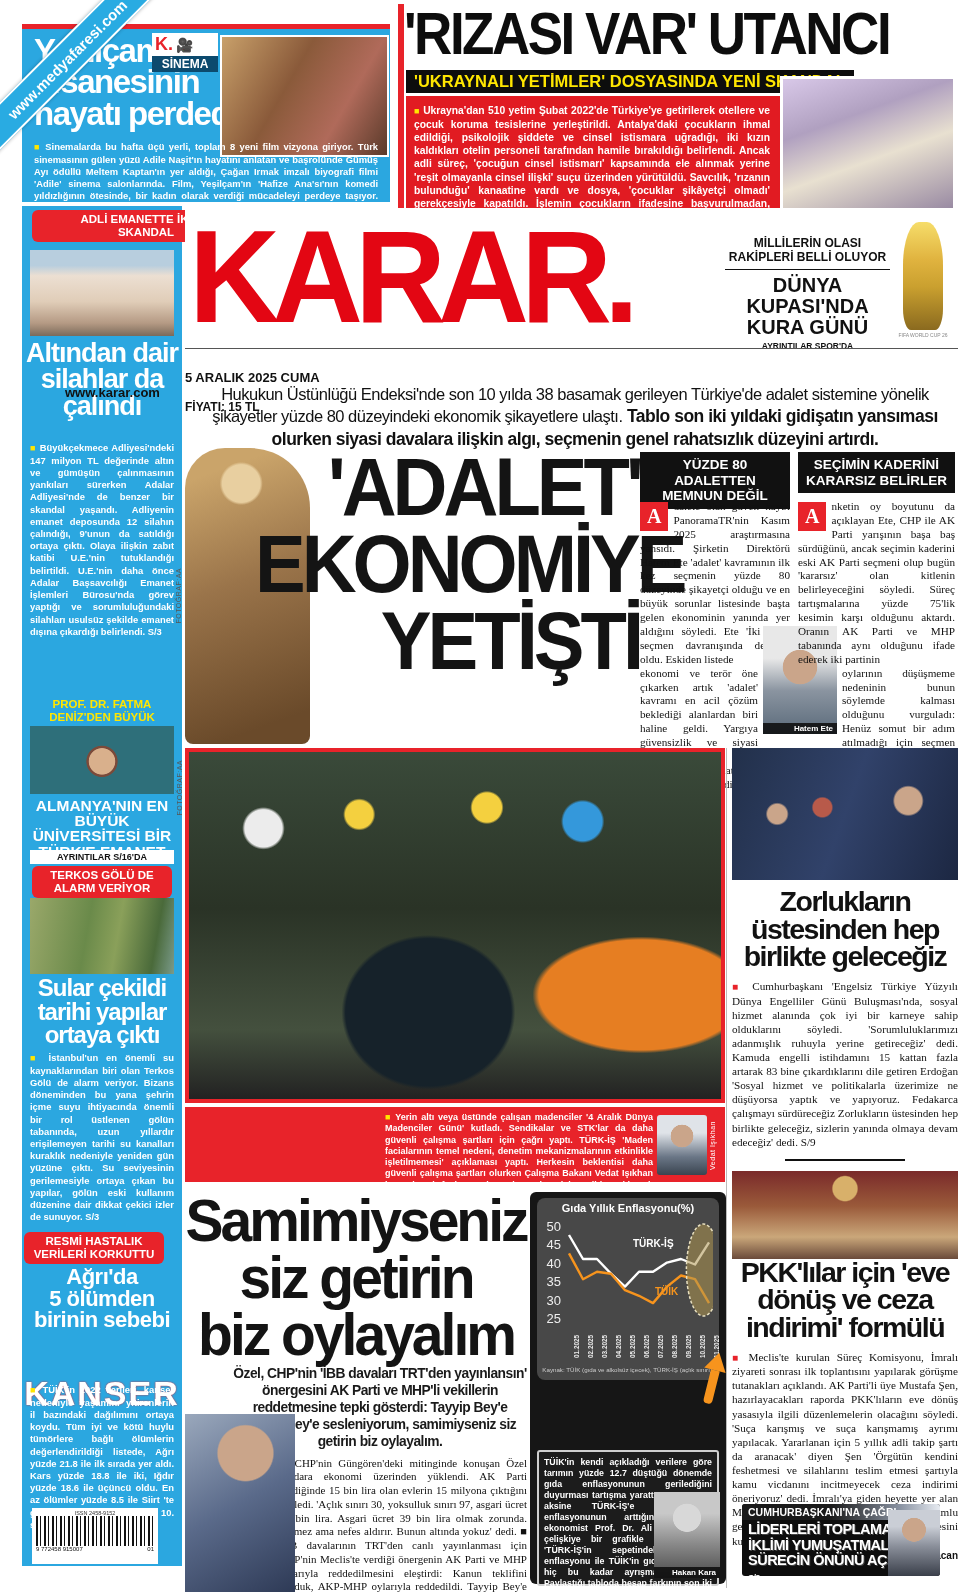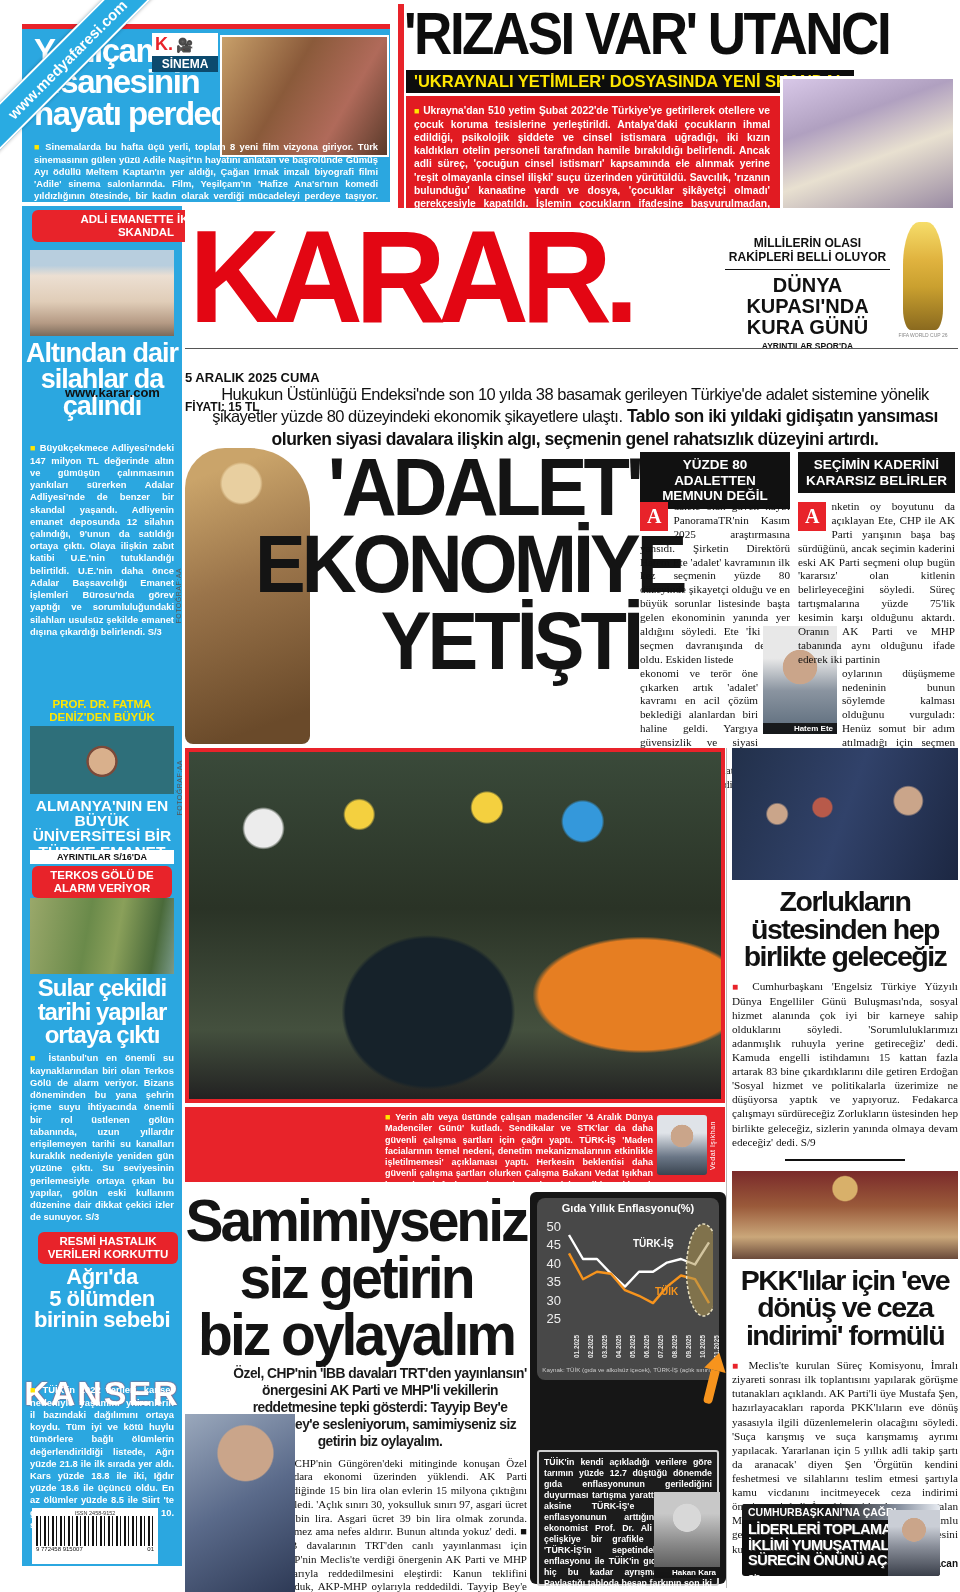--- a/index.html
+++ b/index.html
@@ -76,21 +76,21 @@
                 background:radial-gradient(circle at 50% 52%,#d9b08c 16%,#7a4a3a 17% 19%,#2e6f7a 20%);"></div>
     <div class="abs white-head" style="left:4px;top:592px;width:152px;font-size:15.5px;">ALMANYA'NIN EN BÜYÜK ÜNİVERSİTESİ BİR TÜRK'E EMANET</div>
     <div class="abs" style="left:8px;top:644px;width:144px;background:#fff;color:#111;font-weight:900;font-size:9px;text-align:center;padding:2px 0;">AYRINTILAR S/16'DA</div>
 
     <div class="abs badge" style="left:10px;top:660px;width:132px;">TERKOS GÖLÜ DE ALARM VERİYOR</div>
     <div class="abs photo" style="left:8px;top:692px;width:144px;height:76px;
                 background:linear-gradient(100deg,#9aa86a,#6a8a4a 40%,#8aa05a 60%,#4a6a3a 85%,#7a9a8a);"></div>
     <div class="abs white-head" style="left:4px;top:770px;width:152px;font-size:24px;letter-spacing:-1px;">Sular çekildi tarihi yapılar ortaya çıktı</div>
     <div class="abs blue-body just bullet-y" style="left:8px;top:846px;width:144px;">İstanbul'un en önemli su kaynaklarından biri olan Terkos Gölü de alarm veriyor. Bizans döneminden bu yana şehrin içme suyu ihtiyacında önemli bir rol üstlenen gölün tabanında, uzun yıllardır erişilemeyen tarihi su kanalları kuraklık nedeniyle yeniden gün yüzüne çıktı. Su seviyesinin gerilemesiyle ortaya çıkan bu yapılar, gölün eski kullanım düzenine dair dikkat çekici izler de sunuyor. S/3</div>
 
-    <div class="abs badge" style="left:16px;top:1026px;width:132px;">RESMİ HASTALIK VERİLERİ KORKUTTU</div>
+    <div class="abs badge" style="left:2px;top:1026px;width:132px;">RESMİ HASTALIK VERİLERİ KORKUTTU</div>
     <div class="abs white-head" style="left:2px;top:1060px;width:156px;font-size:22px;letter-spacing:-0.5px;">
       <span>Ağrı'da</span><br>
       <span>5 ölümden</span><br>
       <span>birinin sebebi</span>
     </div>
     <div class="abs" style="left:2px;top:1136px;width:156px;text-align:center;font-size:34px;font-weight:900;color:#fff;
                 letter-spacing:2px;text-shadow:0 0 2px #E8232A;margin-top:32px;">KANSER</div>
     <div class="abs blue-body just bullet-y" style="left:8px;top:1178px;width:144px;">TÜİK'in 2022 verileri, kanser nedeniyle yaşamını yitirenlerin il bazındaki dağılımını ortaya koydu. Tüm iyi ve kötü huylu tümörlere bağlı ölümlerin değerlendirildiği listede, Ağrı yüzde 21.8 ile ilk sırada yer aldı. Kars yüzde 18.8 ile iki, Iğdır yüzde 18.6 ile üçüncü oldu. En az ölümler yüzde 8.5 ile Siirt 'te gerçekleşti. İstanbul ise 10. sırada yer aldı. S/10</div>
 
     <div class="abs" style="left:10px;top:1302px;width:118px;height:52px;background:#fff;padding:2px 4px;">
@@ -252,21 +252,21 @@
                 background:radial-gradient(circle at 78% 40%,#caa58a 0 7%,transparent 8%),
                            radial-gradient(circle at 40% 45%,#b85a4a 0 6%,transparent 7%),
                            radial-gradient(circle at 20% 50%,#caa58a 0 5%,transparent 6%),
                            linear-gradient(110deg,#22304a,#31426a 50%,#1c2742)"></div>
     <div class="rc-head" style="font-size:28.5px;margin-top:8px;">Zorlukların üstesinden hep birlikte geleceğiz</div>
     <div class="serif just rc-body bullet-r" style="margin-top:8px;">Cumhurbaşkanı 'Engelsiz Türkiye Yüzyılı Dünya Engelliler Günü Buluşması'nda, sosyal hizmet alanında çok iyi bir karneye sahip olduklarını söyledi. 'Sorumluluklarımızı adanmışlık ruhuyla yerine getireceğiz' dedi. Kamuda engelli istihdamını 15 kattan fazla artarak 83 bine çıkardıklarını dile getiren Erdoğan 'Sosyal hizmet ve politikalarla üzerimize ne düşüyorsa yaptık ve yapıyoruz. Fedakarca çalışmayı sürdüreceğiz Zorlukların üstesinden hep birlikte geleceğiz, sizlerin yanında olmaya devam edeceğiz' dedi. S/9</div>
     <div style="width:120px;height:2px;background:#111;margin:10px auto;"></div>
     <div class="photo" style="width:226px;height:88px;
                 background:radial-gradient(circle at 50% 20%,#d8b06a 0 9%,transparent 10%),
                            linear-gradient(#7a2a2a,#9a5a3a 40%,#caa77a 75%,#6a4a3a)"></div>
-    <div class="rc-head" style="font-size:28.5px;margin-top:8px;">PKK'lılar için 'eve dönüş ve ceza indirimi' formülü</div>
+    <div class="rc-head" style="font-size:28.5px;margin-top:0;">PKK'lılar için 'eve dönüş ve ceza indirimi' formülü</div>
     <div class="serif just rc-body bullet-r" style="margin-top:8px;">Meclis'te kurulan Süreç Komisyonu, İmralı ziyareti sonrası ilk toplantısını yapılarak görüşme tutanakları açıklandı. AK Parti'li üye Mustafa Şen, hazırlayacakları raporda PKK'lıların eve dönüş yasasıyla ilgili düzenlemelerin olacağını söyledi. 'Suça karışmış ve suça karışmamış ayrımı yapılacak. Yararlanan için 5 yıllık adli takip şartı da aranacak' diyen Şen 'Örgütün kendini feshetmesi ve silahlarını teslim etmesi şartıyla kamu vicdanını incitmeyecek ceza indirimi öneriyoruz' dedi. İmralı'ya giden heyette yer alan MHP'li Feti Yıldız ise 'Dinleme çok olumlu geçmiştir hiç negatif bir durum yok' ifadesini kullandı. S/8</div>
     <div style="text-align:right;font-weight:bold;font-size:10px;color:#111;margin-top:2px;">Ali Babacan</div>
     <div class="abs" style="left:10px;top:756px;width:198px;height:72px;background:#0d0d0d;border-radius:3px;overflow:hidden;">
       <div style="background:linear-gradient(90deg,#1a1a1a 45%,#8a93a2 80%,#e8ecf2);color:#fff;font-weight:900;
                   font-size:10.5px;padding:2px 6px;">CUMHURBAŞKANI'NA ÇAĞRI</div>
       <div style="color:#fff;font-weight:900;font-size:14.5px;line-height:1.07;padding:2px 6px;letter-spacing:-0.5px;
                   text-shadow:1px 1px 0 #444;">
         <span>LİDERLERİ TOPLAMALI</span><br>
         <span>İKLİMİ YUMUŞATMALI</span><br>
         <span>SÜRECİN ÖNÜNÜ AÇMALI</span>

